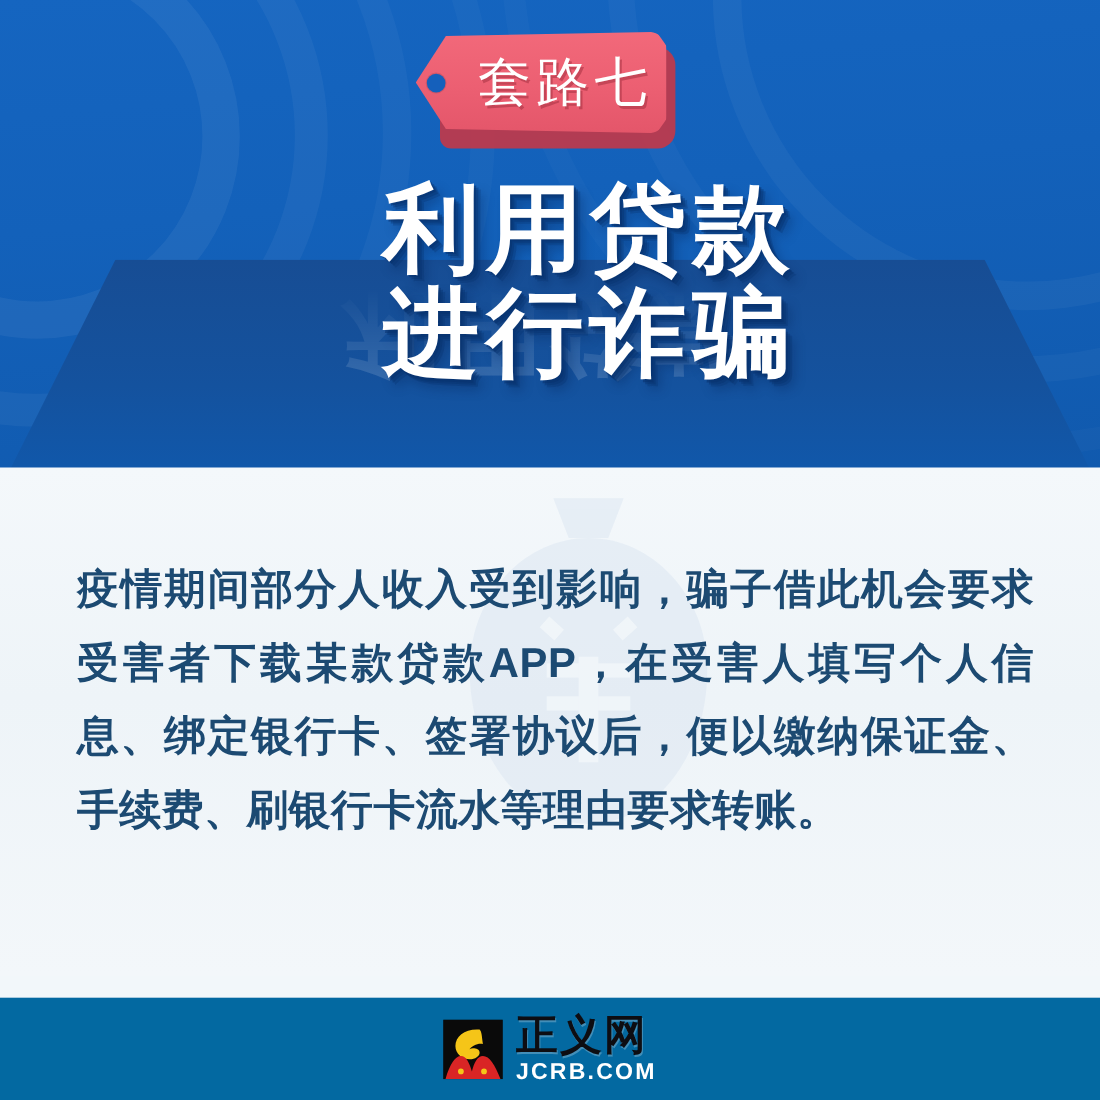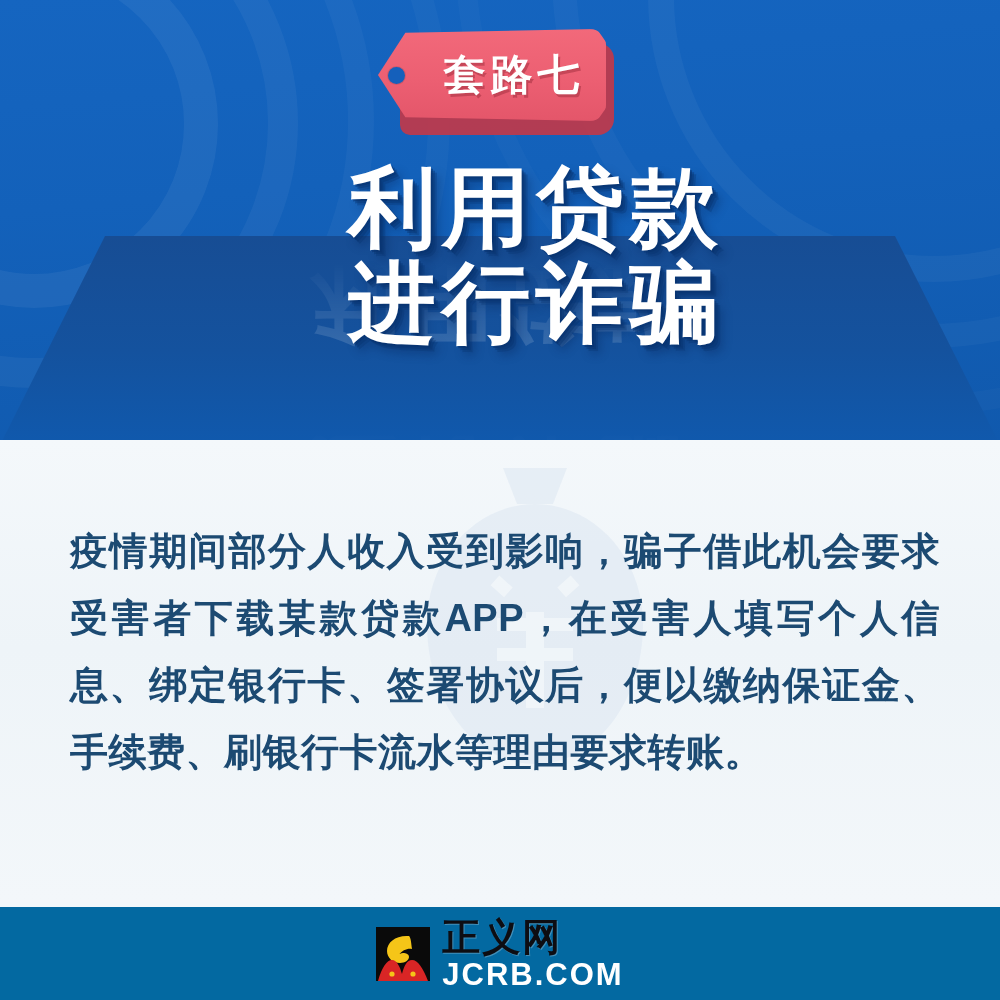--- a/index.html
+++ b/index.html
@@ -96,22 +96,22 @@
   }
   .tag-label {
     position: absolute;
     left: 44px; top: 0;
     width: 184px;
     height: 92px;
     display: flex;
     align-items: center;
     justify-content: center;
     color: #ffffff;
-    font-size: 42px;
-    font-weight: bold;
+    font-size: 48px;
+    font-weight: normal;
     letter-spacing: 5px;
     text-shadow: 2px 3px 0 rgba(150,40,55,0.45);
     white-space: nowrap;
   }
 
   
   .title-block {
     position: absolute;
     left: 0;
     top: 160px;
@@ -150,21 +150,21 @@
     -webkit-mask-image: linear-gradient(to top, rgba(0,0,0,0) 8%, rgba(0,0,0,0.85) 92%);
             mask-image: linear-gradient(to top, rgba(0,0,0,0) 8%, rgba(0,0,0,0.85) 92%);
   }
   .refl-1 { top: 95px; }
   .refl-2 { top: 265px; }
 
   
   .body-area {
     position: absolute;
     left: 0;
-    top: 440px;
+    top: 425px;
     width: 1000px;
     height: 462px;
     background: linear-gradient(180deg, #f4f8fb 0%, #eef4f8 45%, #f3f7fa 100%);
     overflow: hidden;
   }
 
   
   .watermark {
     position: absolute;
     left: 385px;
@@ -222,21 +222,21 @@
   .logo-cn {
     color: #0d0d12;
     font-size: 38px;
     font-weight: bold;
     letter-spacing: 2px;
     text-shadow: 1px 1px 0 rgba(255,255,255,0.25);
     white-space: nowrap;
   }
   .logo-en {
     color: #ffffff;
-    font-size: 31px;
+    font-size: 21px;
     font-weight: bold;
     letter-spacing: 2px;
     margin-top: 3px;
     white-space: nowrap;
   }
 </style>
 </head>
 <body>
 
 <div class="poster">

